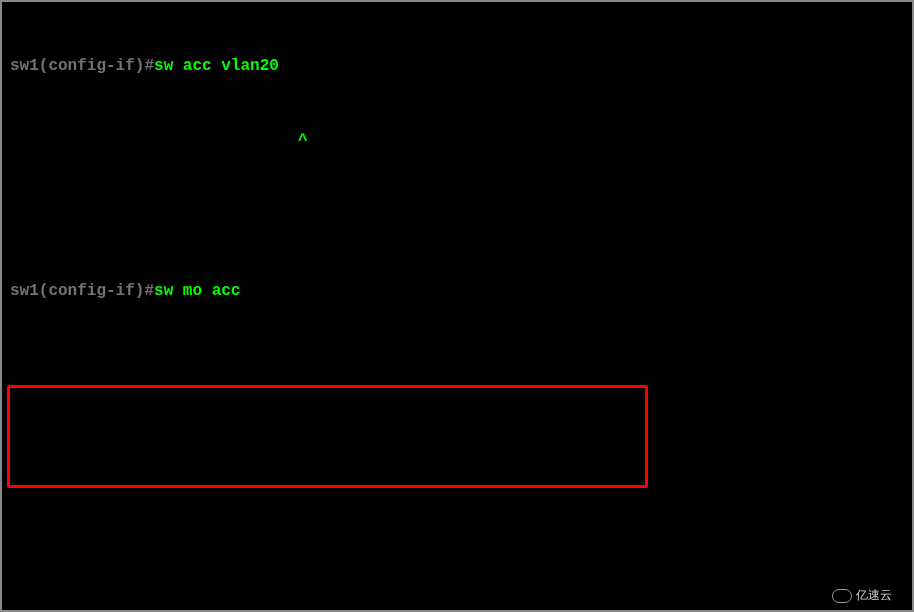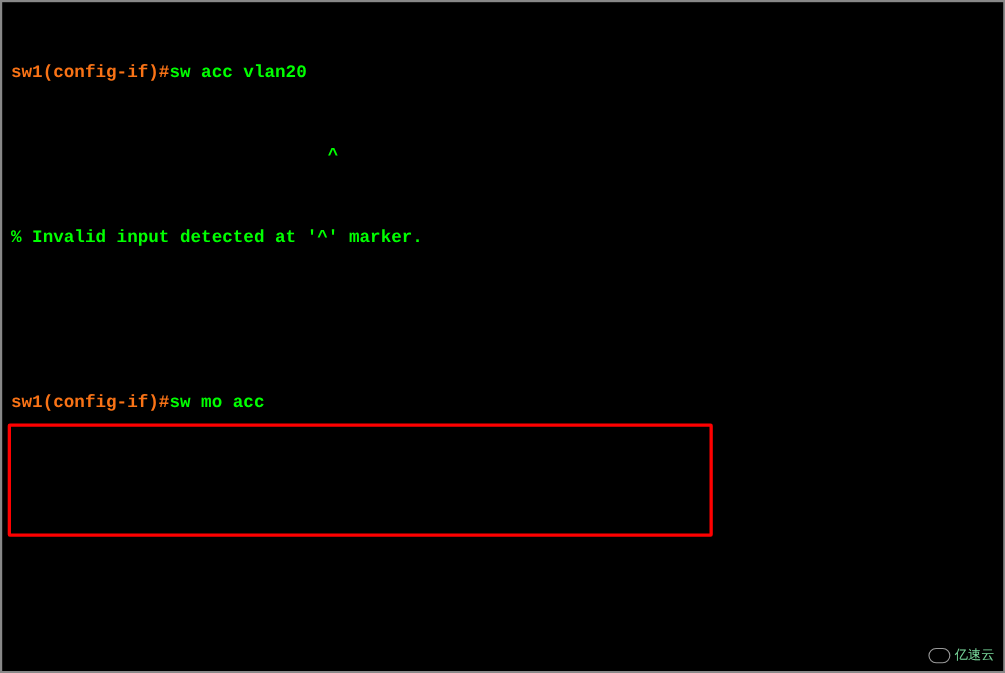--- a/index.html
+++ b/index.html
@@ -23,43 +23,43 @@
     .terminal {
       padding: 2px 8px;
       line-height: 25px;
       white-space: pre;
       position: relative;
     }
     .cmd-line {
       display: block;
     }
     .prompt {
-      color: #f97316;
+      color: #737373;
     }
     .caret-mark {
       color: #00ff00;
     }
     .blank {
       height: 25px;
     }
     .highlight-box {
       position: absolute;
       border: 3px solid #ff0000;
       pointer-events: none;
       left: 5px;
       top: 383px;
       width: 641px;
       height: 103px;
       border-radius: 2px;
     }
     .watermark {
       position: absolute;
-      right: 8px;
+      right: 20px;
       bottom: 6px;
-      color: #86efac;
+      color: #e5e5e5;
       font-size: 12px;
       font-weight: normal;
       opacity: 0.9;
       display: flex;
       align-items: center;
       gap: 4px;
       font-family: sans-serif;
     }
     .watermark-icon {
       width: 20px;
@@ -68,21 +68,20 @@
       border-radius: 8px;
       position: relative;
     }
   </style>
 </head>
 <body>
 
 <div class="terminal">
   <div class="cmd-line"><span class="prompt">sw1(config-if)#</span><span>sw acc vlan20</span></div>
   <div class="cmd-line caret-mark">                              ^</div>
-  <div class="cmd-line">% Invalid input detected at '^' marker.</div>
   <div class="blank"></div>
   <div class="cmd-line"><span class="prompt">sw1(config-if)#</span><span>sw mo acc</span></div>
   
   
 
   
   
 
   
   

